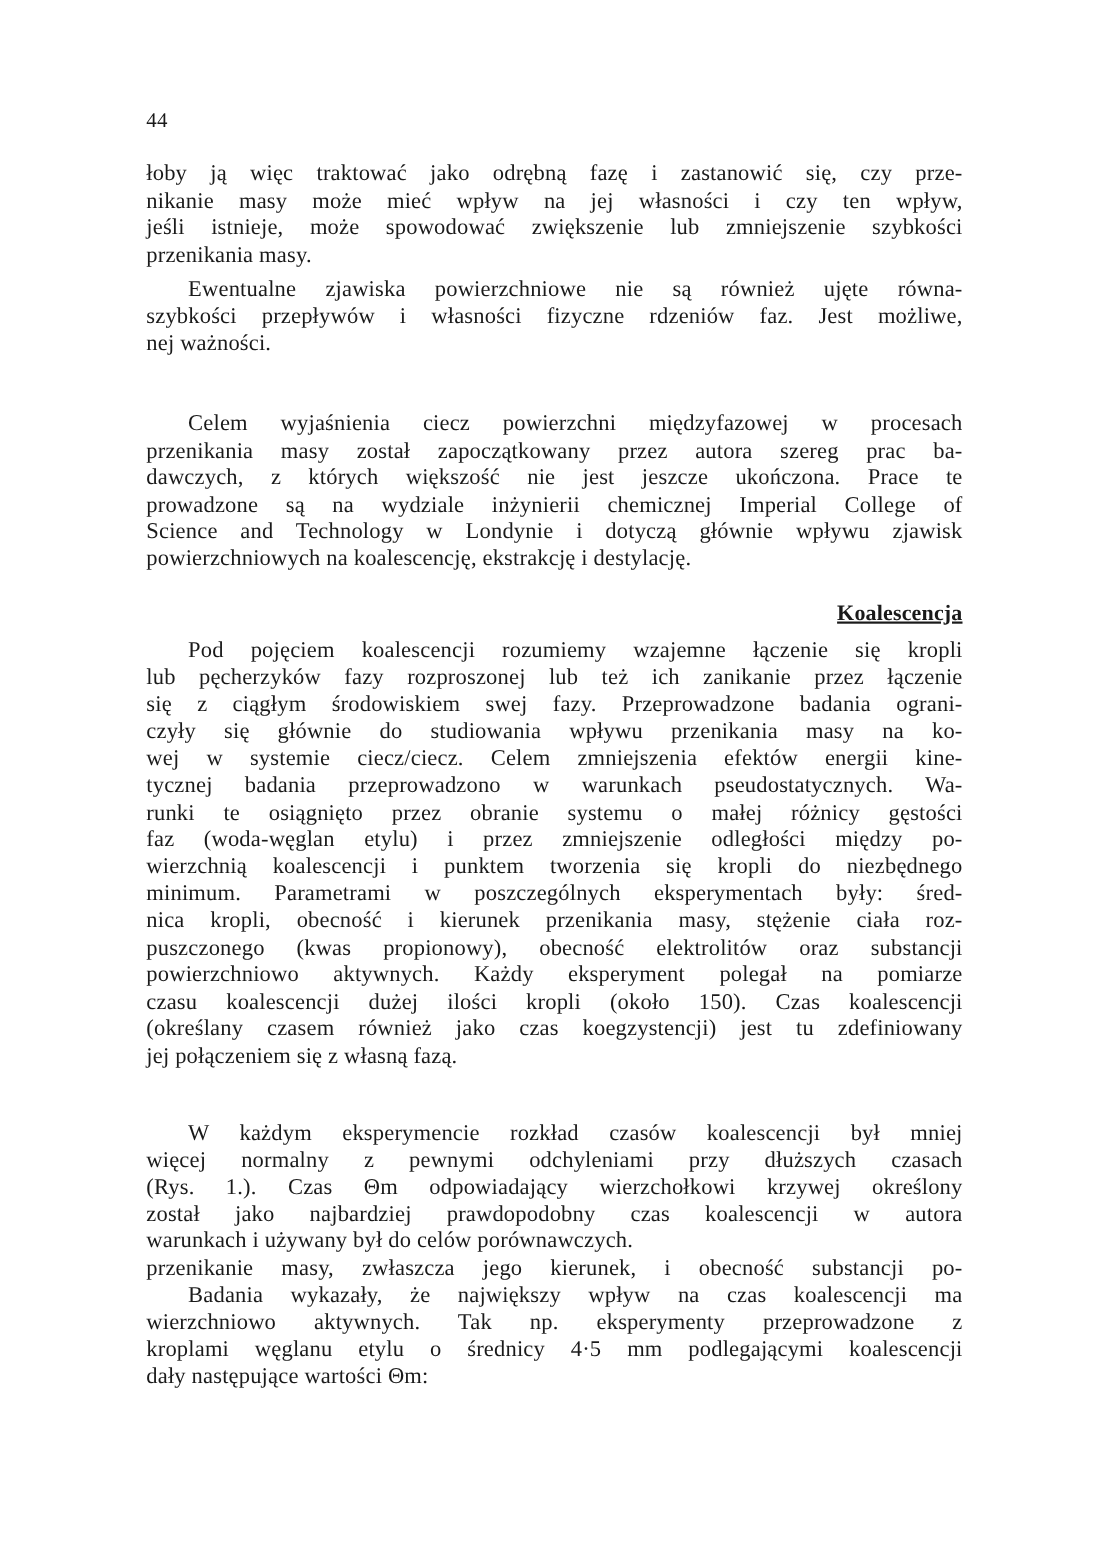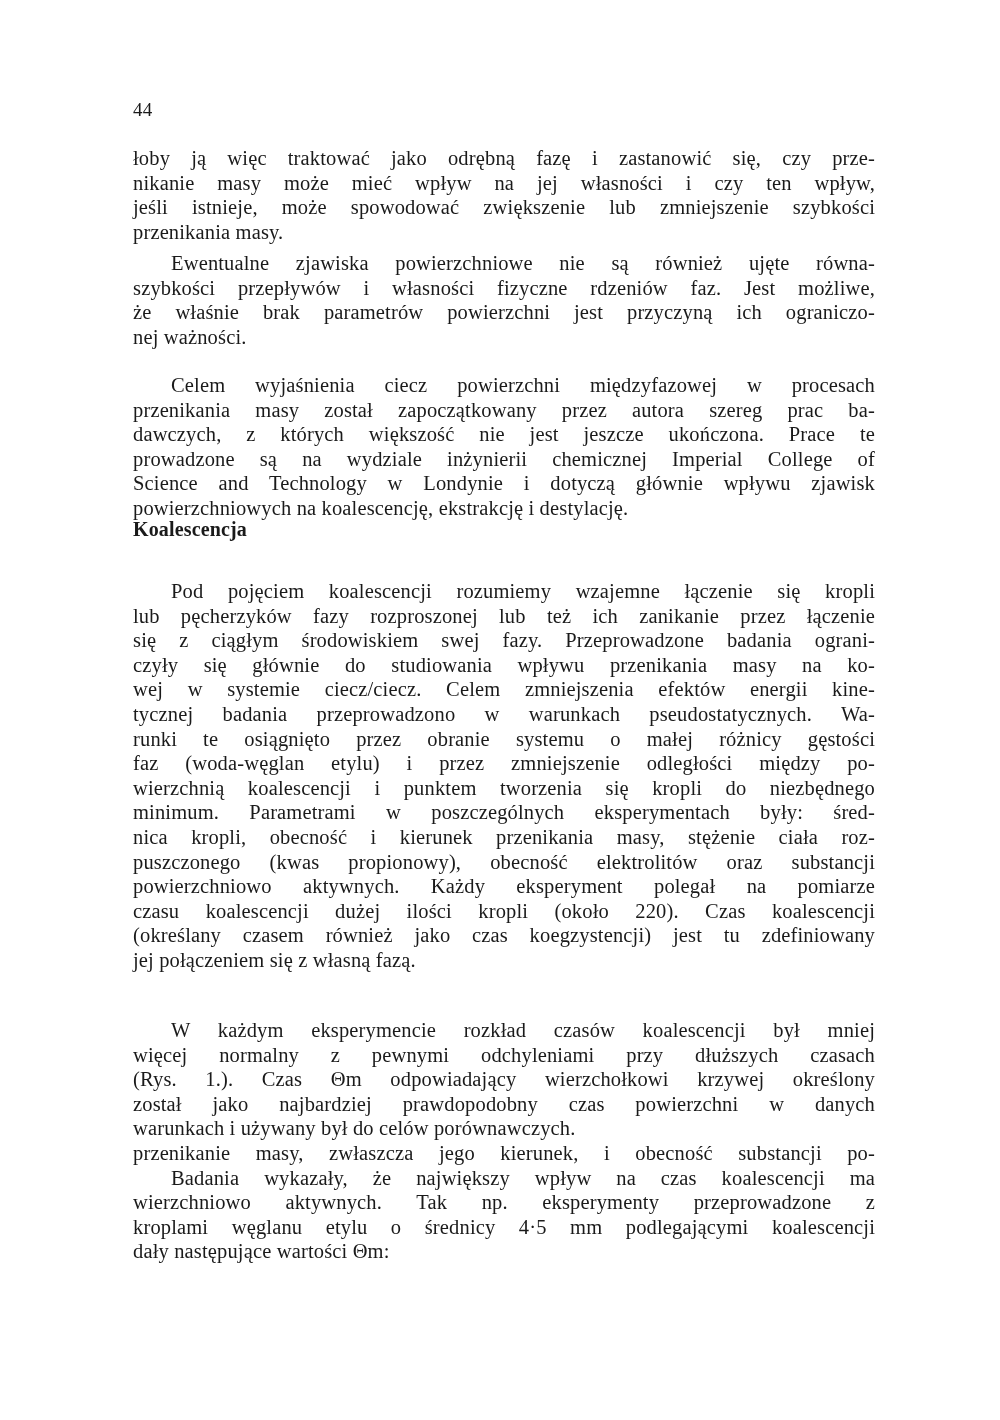--- a/index.html
+++ b/index.html
@@ -11,41 +11,40 @@
     }
     .page-number { position: absolute; top: 99px; left: 0; font-size: 19px; }
     .text-block { position: absolute; left: 0; width: 742px; }
     .line {
       display: block; height: 24.6px; line-height: 24.6px;
       white-space: nowrap; text-align: justify; text-align-last: justify;
     }
     .line.last { text-align-last: left; }
     .line.indent { padding-left: 38px; }
     .heading {
-      position: absolute; left: 0; width: 742px; text-align: left;
-      font-weight: bold; font-size: 20px; top: 518px;
+      position: absolute; left: 0; width: 742px; text-align: right;
+      font-weight: bold; font-size: 20px; top: 547px; text-decoration: underline;
     }
   </style>
 </head>
 <body>
 
 <div class="page">
   <div class="page-number">44</div>
 
   <div class="text-block" id="p0" style="top:146px">
     <span class="line">łoby ją więc traktować jako odrębną fazę i zastanowić się, czy prze-</span>
     <span class="line">nikanie masy może mieć wpływ na jej własności i czy ten wpływ,</span>
     <span class="line">jeśli istnieje, może spowodować zwiększenie lub zmniejszenie szybkości</span>
     <span class="line last">przenikania masy.</span>
   </div>
 
   <div class="text-block" style="top:251px">
     <span class="line indent">Ewentualne zjawiska powierzchniowe nie są również ujęte równa-</span>
     <span class="line">szybkości przepływów i własności fizyczne rdzeniów faz. Jest możliwe,</span>
-    <span class="line">że właśnie brak parametrów powierzchni jest przyczyną ich ograniczo-</span>
     <span class="line last">nej ważności.</span>
   </div>
 
   <div class="text-block" style="top:373px">
     <span class="line indent">Celem wyjaśnienia ciecz powierzchni międzyfazowej w procesach</span>
     <span class="line">przenikania masy został zapoczątkowany przez autora szereg prac ba-</span>
     <span class="line">dawczych, z których większość nie jest jeszcze ukończona. Prace te</span>
     <span class="line">prowadzone są na wydziale inżynierii chemicznej Imperial College of</span>
     <span class="line">Science and Technology w Londynie i dotyczą głównie wpływu zjawisk</span>
     <span class="line last">powierzchniowych na koalescencję, ekstrakcję i destylację.</span>
@@ -60,30 +59,30 @@
     <span class="line">czyły się głównie do studiowania wpływu przenikania masy na ko-</span>
     <span class="line">wej w systemie ciecz/ciecz. Celem zmniejszenia efektów energii kine-</span>
     <span class="line">tycznej badania przeprowadzono w warunkach pseudostatycznych. Wa-</span>
     <span class="line">runki te osiągnięto przez obranie systemu o małej różnicy gęstości</span>
     <span class="line">faz (woda-węglan etylu) i przez zmniejszenie odległości między po-</span>
     <span class="line">wierzchnią koalescencji i punktem tworzenia się kropli do niezbędnego</span>
     <span class="line">minimum. Parametrami w poszczególnych eksperymentach były: śred-</span>
     <span class="line">nica kropli, obecność i kierunek przenikania masy, stężenie ciała roz-</span>
     <span class="line">puszczonego (kwas propionowy), obecność elektrolitów oraz substancji</span>
     <span class="line">powierzchniowo aktywnych. Każdy eksperyment polegał na pomiarze</span>
-    <span class="line">czasu koalescencji dużej ilości kropli (około 220). Czas koalescencji</span>
+    <span class="line">czasu koalescencji dużej ilości kropli (około 150). Czas koalescencji</span>
     <span class="line">(określany czasem również jako czas koegzystencji) jest tu zdefiniowany</span>
     <span class="line last">jej połączeniem się z własną fazą.</span>
   </div>
 
   <div class="text-block" style="top:1018px">
     <span class="line indent">W każdym eksperymencie rozkład czasów koalescencji był mniej</span>
     <span class="line">więcej normalny z pewnymi odchyleniami przy dłuższych czasach</span>
     <span class="line">(Rys. 1.). Czas Θm odpowiadający wierzchołkowi krzywej określony</span>
-    <span class="line">został jako najbardziej prawdopodobny czas powierzchni w danych</span>
+    <span class="line">został jako najbardziej prawdopodobny czas koalescencji w autora</span>
     <span class="line last">warunkach i używany był do celów porównawczych.</span>
   </div>
 
   <div class="text-block" style="top:1141px">
     <span class="line">przenikanie masy, zwłaszcza jego kierunek, i obecność substancji po-</span>
     <span class="line indent">Badania wykazały, że największy wpływ na czas koalescencji ma</span>
     <span class="line">wierzchniowo aktywnych. Tak np. eksperymenty przeprowadzone z</span>
     <span class="line">kroplami węglanu etylu o średnicy 4·5 mm podlegającymi koalescencji</span>
     <span class="line last">dały następujące wartości Θm:</span>
   </div>

